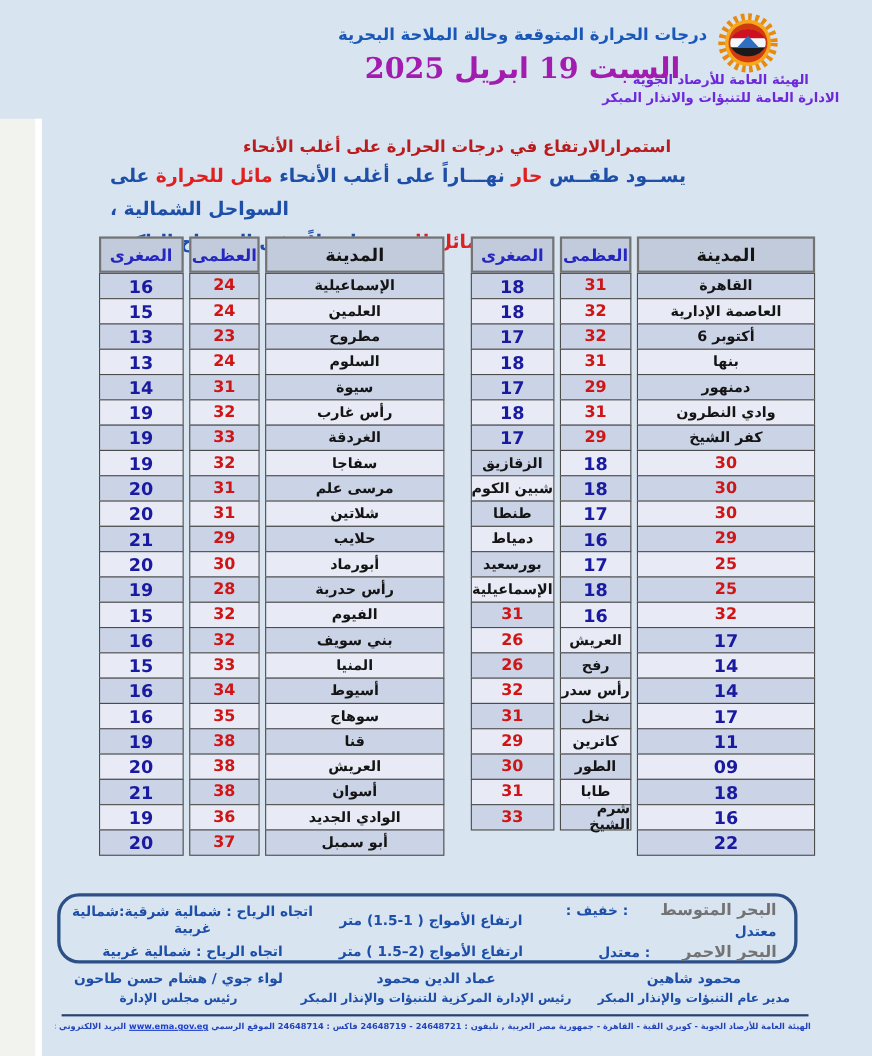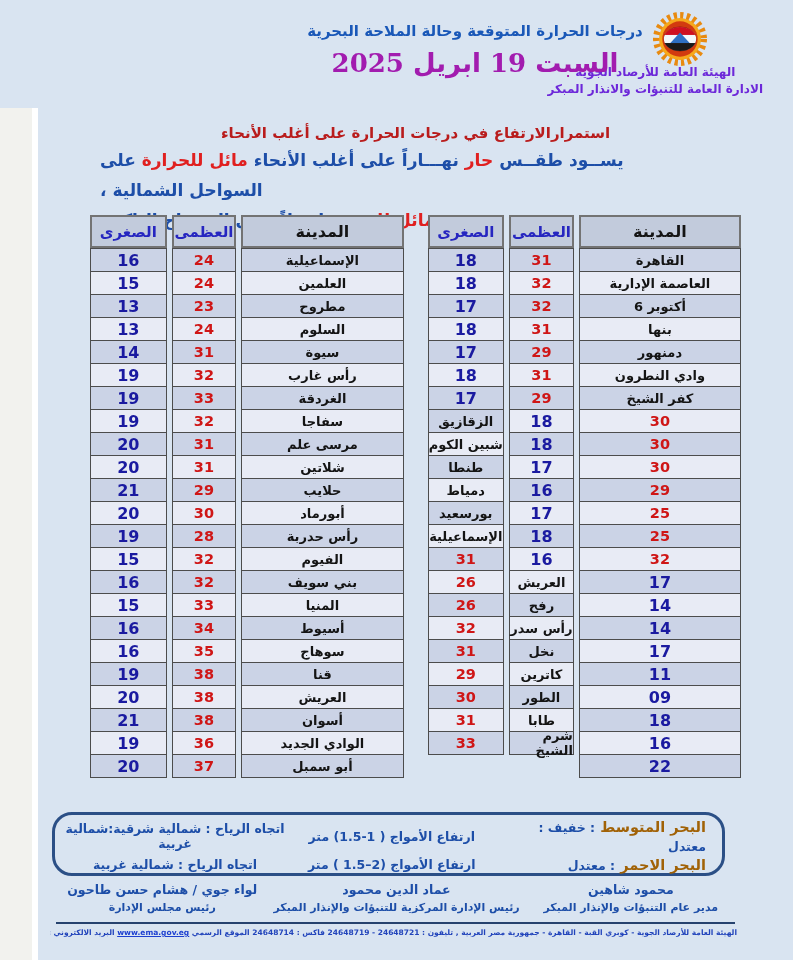--- a/index.html
+++ b/index.html
@@ -56,21 +56,21 @@
   .cell.min   { color:#1a1aa0; font-size:16px; }
   
   .marine { position:absolute; top:812px; right:68px; left:52px; height:64px;
             border:3px solid #2b4f86; border-radius:20px;
             display:flex; flex-direction:column; justify-content:space-evenly;
             padding:2px 10px; }
   .marine-row { display:flex; align-items:center; }
   .marine-row .sea-col  { width:33%; text-align:right; padding-right:6px; }
   .marine-row .wave-col { width:33%; text-align:center; }
   .marine-row .wind-col { width:34%; text-align:center; }
-  .sea-name  { color:#a16207; font-weight:bold; font-size:14.5px; }
+  .sea-name  { color:#737373; font-weight:bold; font-size:14.5px;margin-left:24px; }
   .sea-state, .wave-col, .wind-col { color:#1d4ea8; font-weight:bold; font-size:12.5px; }
   .ltr { direction:ltr; unicode-bidi:embed; }
   
   .signatures { position:absolute; top:882px; right:52px; left:52px;
                 display:flex; justify-content:space-between; }
   .sig { text-align:center; color:#1d4ea8; font-weight:bold; }
   .sig .sig-name { font-size:12.5px; }
   .sig .sig-role { font-size:11px; margin-top:4px; }
   .sig-1 { width:32%; } .sig-2 { width:36%; } .sig-3 { width:32%; }
   .divider { position:absolute; top:922px; right:58px; left:56px; height:2px;

